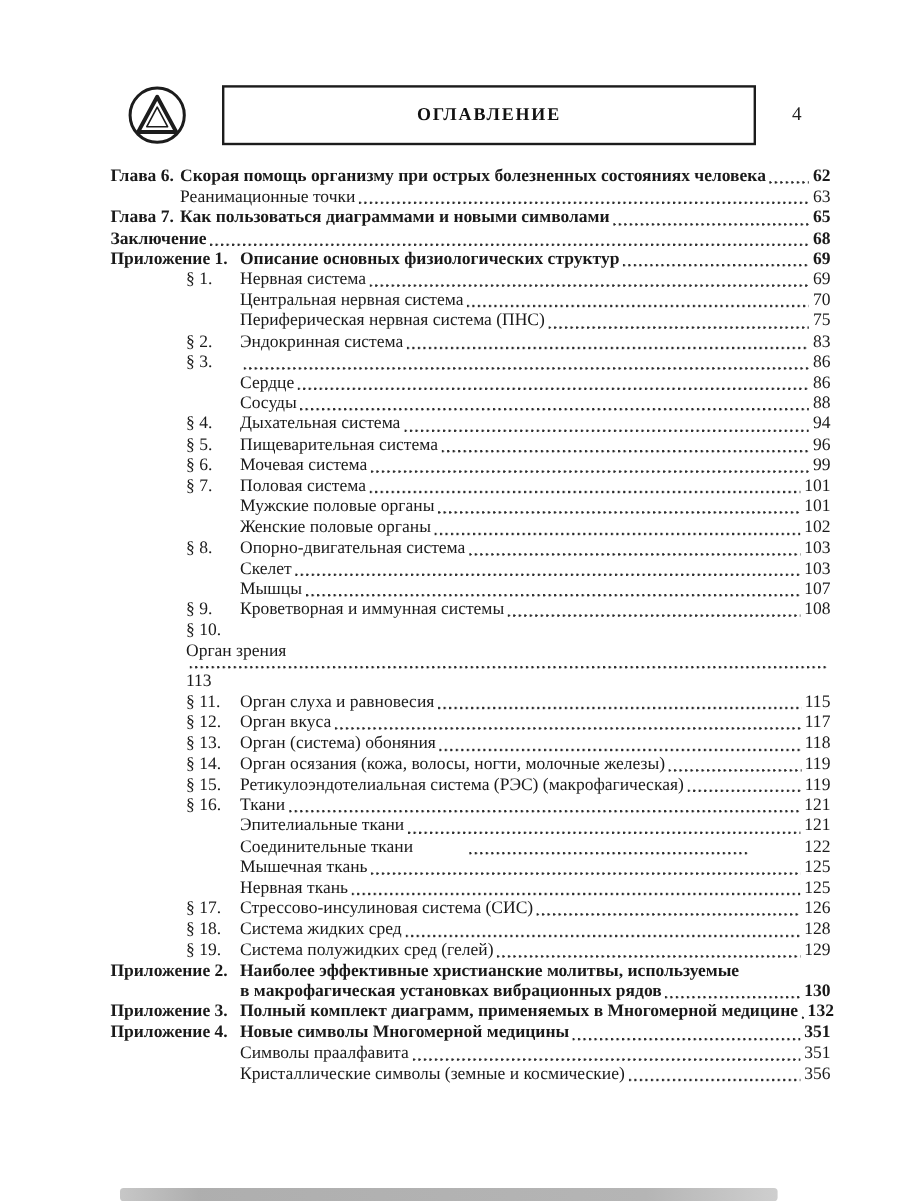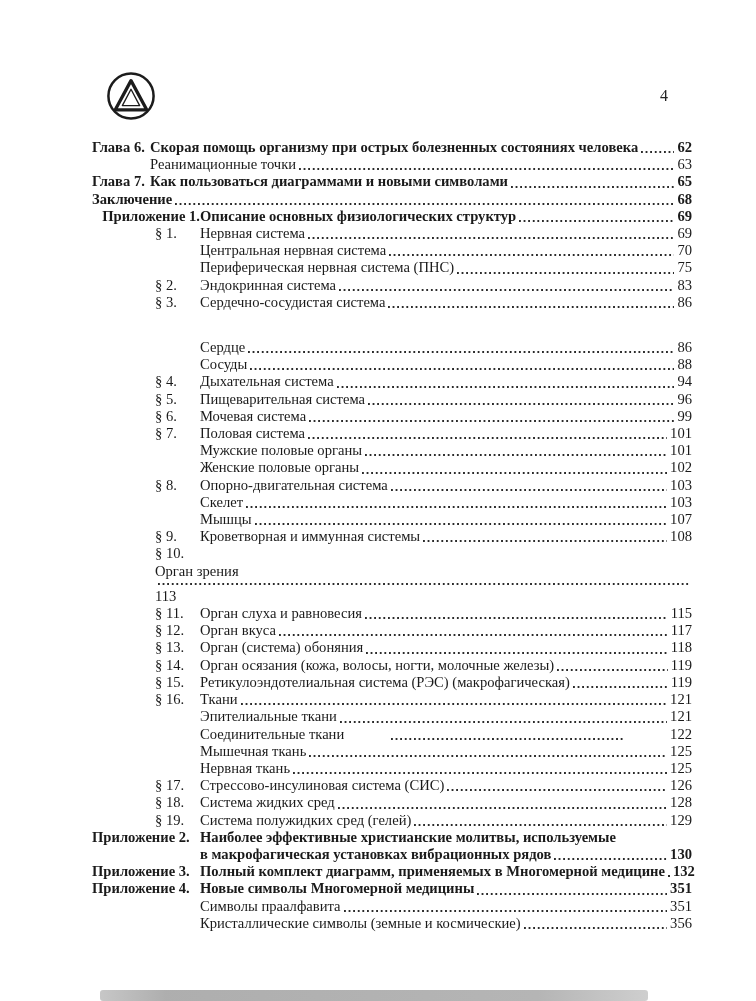--- a/index.html
+++ b/index.html
@@ -56,20 +56,23 @@
 <body>
 
 <div class="page">
 
   <div class="header">
     <svg class="logo" viewBox="0 0 52 52" fill="none" xmlns="http://www.w3.org/2000/svg">
       <circle cx="26" cy="26" r="23.5" stroke="#1c1c1c" stroke-width="2.6"></circle>
       <path d="M26 10 L42.5 40.5 L9.5 40.5 Z" stroke="#1c1c1c" stroke-width="3.4" stroke-linejoin="round" fill="none"></path>
       <path d="M26 19 L35 36 L17 36 Z" stroke="#1c1c1c" stroke-width="1.4" stroke-linejoin="round" fill="none"></path>
     </svg>
+    <div class="title-box">
+      <span class="title">ОГЛАВЛЕНИЕ</span>
+    </div>
     <div class="pagenum">4</div>
   </div>
 
   <div class="toc">
       <div class="row bold">
         <span style="width: 58px;">Глава 6.</span>
         <span>Скорая помощь организму при острых болезненных состояниях человека</span>
         <span class="leader"></span>
         <span>62</span>
       </div>
@@ -83,21 +86,21 @@
         <span>Как пользоваться диаграммами и новыми символами</span>
         <span class="leader"></span>
         <span>65</span>
       </div>
       <div class="row bold">
         <span>Заключение</span>
         <span class="leader"></span>
         <span>68</span>
       </div>
       <div class="row bold">
-        <span style="width: 108px; text-align: right;">Приложение 1.</span>
+        <span style="width: 108px;">Приложение 1.</span>
         <span>Описание основных физиологических структур</span>
         <span class="leader"></span>
         <span>69</span>
       </div>
       <div class="row" style="padding-left: 63px;">
         <span style="width: 45px;">§ 1.</span>
         <span>Нервная система</span>
         <span class="leader"></span>
         <span>69</span>
       </div>
@@ -112,25 +115,24 @@
         <span>75</span>
       </div>
       <div class="row" style="padding-left: 63px;">
         <span style="width: 45px;">§ 2.</span>
         <span>Эндокринная система</span>
         <span class="leader"></span>
         <span>83</span>
       </div>
       <div class="row" style="padding-left: 63px;">
         <span style="width: 45px;">§ 3.</span>
-        <span>Сердечно-сосудистая система</span>
         <span class="leader"></span>
         <span>86</span>
       </div>
-      <div class="row" style="padding-left: 108px; margin-top: 28px;">
+      <div class="row" style="padding-left: 108px;">
         <span>Сердце</span>
         <span class="leader"></span>
         <span>86</span>
       </div>
       <div class="row" style="padding-left: 108px;">
         <span>Сосуды</span>
         <span class="leader"></span>
         <span>88</span>
       </div>
       <div class="row" style="padding-left: 63px;">

